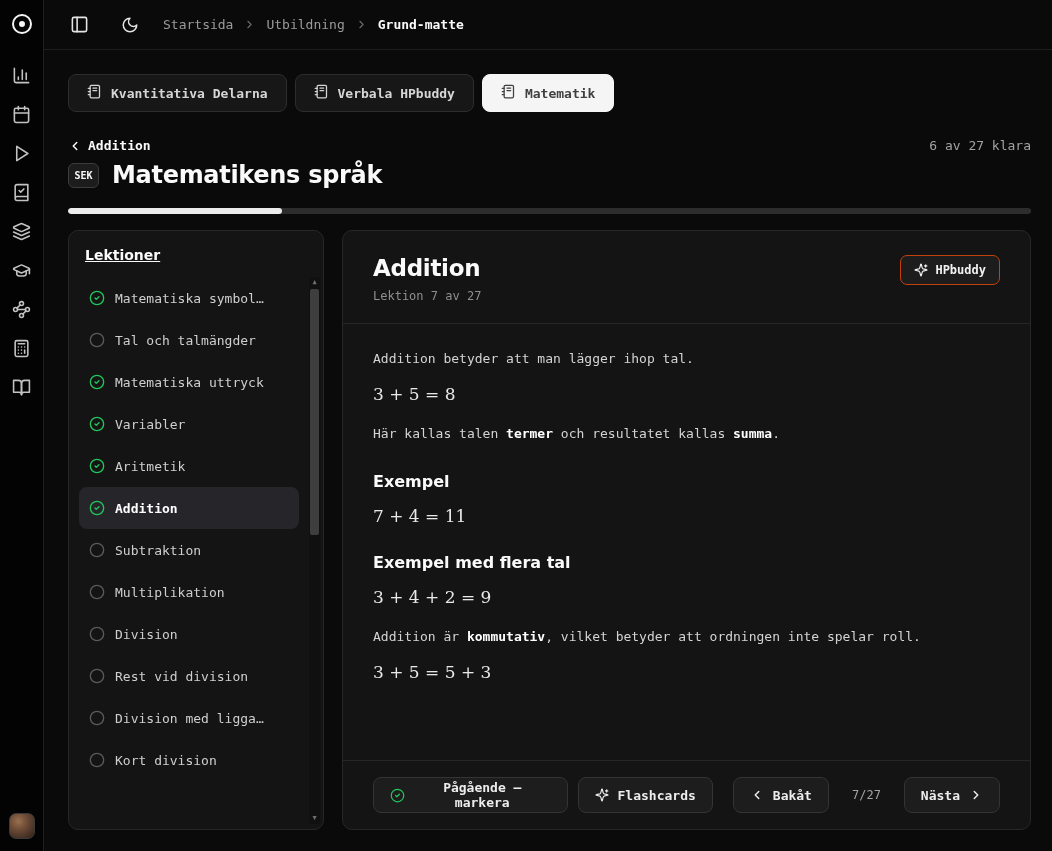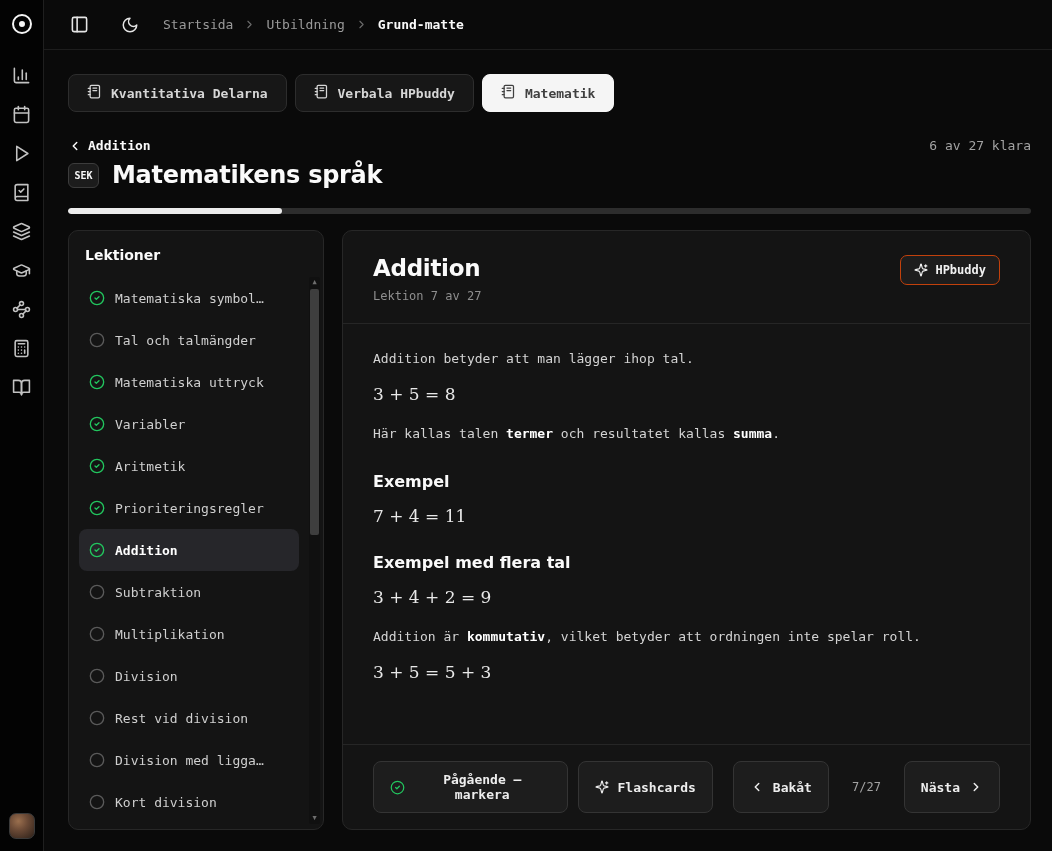--- a/index.html
+++ b/index.html
@@ -49,21 +49,21 @@
   .course-title { font:700 24px "DejaVu Sans", sans-serif; color:#fafafa; letter-spacing:-0.3px; }
 
   .progress { margin-top:19px; height:6px; border-radius:3px; background:#2d2d2d; overflow:hidden; flex-shrink:0; }
   .progress-fill { height:100%; background:#ececec; border-radius:3px; }
 
   
   .columns { margin-top:16px; flex:1; display:flex; gap:18px; min-height:0; }
 
   .lessons-card { width:256px; flex-shrink:0; background:#141414; border:1px solid #272727; border-radius:10px;
                   padding:16px 0 6px; display:flex; flex-direction:column; position:relative; overflow:hidden; }
-  .lessons-title { font:700 14px "DejaVu Sans", sans-serif; color:#fafafa; padding:0 16px 14px; }
+  .lessons-title { font:700 14px "DejaVu Sans", sans-serif; color:#fafafa; padding:0 16px 14px;text-decoration:underline; }
   .lesson-list { flex:1; overflow:hidden; padding:0 24px 0 10px; }
   .lesson-item { height:42px; display:flex; align-items:center; gap:10px; padding:0 10px; border-radius:8px;
                  font-size:13px; color:#cfcfcf; cursor:pointer; white-space:nowrap; }
   .lesson-item.active { background:#26262a; color:#ffffff; font-weight:700; }
   .l-icon { display:flex; align-items:center; flex-shrink:0; }
   .l-icon.done { color:#22c55e; }
   .l-icon.todo { color:#5a5a5a; }
   .l-label { overflow:hidden; text-overflow:ellipsis; }
 
   .scrollbar { position:absolute; right:3px; top:46px; bottom:5px; width:11px; background:#101010; border-radius:2px; }
@@ -81,21 +81,21 @@
   .ai-btn { height:30px; padding:0 13px; border-radius:7px; background:#1d1d1d; border:1px solid #c2410c;
             color:#f2f2f2; font:700 12px "DejaVu Sans Mono", monospace; display:flex; align-items:center; gap:7px; cursor:pointer; }
 
   .content-body { flex:1; padding:24px 30px; overflow:hidden; font-size:13px; }
   .content-body p { margin:0 0 14px; line-height:1.65; color:#d4d4d4; }
   .content-body strong { color:#ffffff; font-weight:700; }
   .content-body .math { font-family:"DejaVu Serif", serif; font-size:17px; color:#e8e8e8; margin:15px 0 19px; }
   .content-body h3 { font:700 16px "DejaVu Sans", sans-serif; color:#fafafa; margin:27px 0 15px; }
 
   .content-footer { border-top:1px solid #262626; padding:16px 30px; display:flex; align-items:center; gap:10px; flex-shrink:0; }
-  .footer-btn { height:52px; padding:0 16px; border-radius:8px; background:#1d1d1d; border:1px solid #343434;
+  .footer-btn { height:36px; padding:0 16px; border-radius:8px; background:#1d1d1d; border:1px solid #343434;
                 color:#ededed; font:700 13px "DejaVu Sans Mono", monospace; display:flex; align-items:center; gap:9px; cursor:pointer; }
   .footer-btn .green { color:#22c55e; display:flex; align-items:center; }
   .footer-btn .chev { display:flex; align-items:center; }
   .footer-spacer { flex:1; }
   .position-label { font-size:12px; color:#a3a3a3; margin:0 13px; }
 </style>
 </head>
 <body>
 
 <div class="app">
@@ -317,29 +317,20 @@
               </div>
               <div class="lesson-item">
                 <span class="l-icon done">
                   <svg width="16" height="16" viewBox="0 0 24 24" fill="none" stroke="currentColor" stroke-width="2" stroke-linecap="round" stroke-linejoin="round">
                     <circle cx="12" cy="12" r="10"></circle>
                     <path d="m9 12 2 2 4-4"></path>
                   </svg>
                 </span>
                 <span class="l-label">Aritmetik</span>
               </div>
-              <div class="lesson-item">
-                <span class="l-icon done">
-                  <svg width="16" height="16" viewBox="0 0 24 24" fill="none" stroke="currentColor" stroke-width="2" stroke-linecap="round" stroke-linejoin="round">
-                    <circle cx="12" cy="12" r="10"></circle>
-                    <path d="m9 12 2 2 4-4"></path>
-                  </svg>
-                </span>
-                <span class="l-label">Prioriteringsregler</span>
-              </div>
               <div class="lesson-item active">
                 <span class="l-icon done">
                   <svg width="16" height="16" viewBox="0 0 24 24" fill="none" stroke="currentColor" stroke-width="2" stroke-linecap="round" stroke-linejoin="round">
                     <circle cx="12" cy="12" r="10"></circle>
                     <path d="m9 12 2 2 4-4"></path>
                   </svg>
                 </span>
                 <span class="l-label">Addition</span>
               </div>
               <div class="lesson-item">

